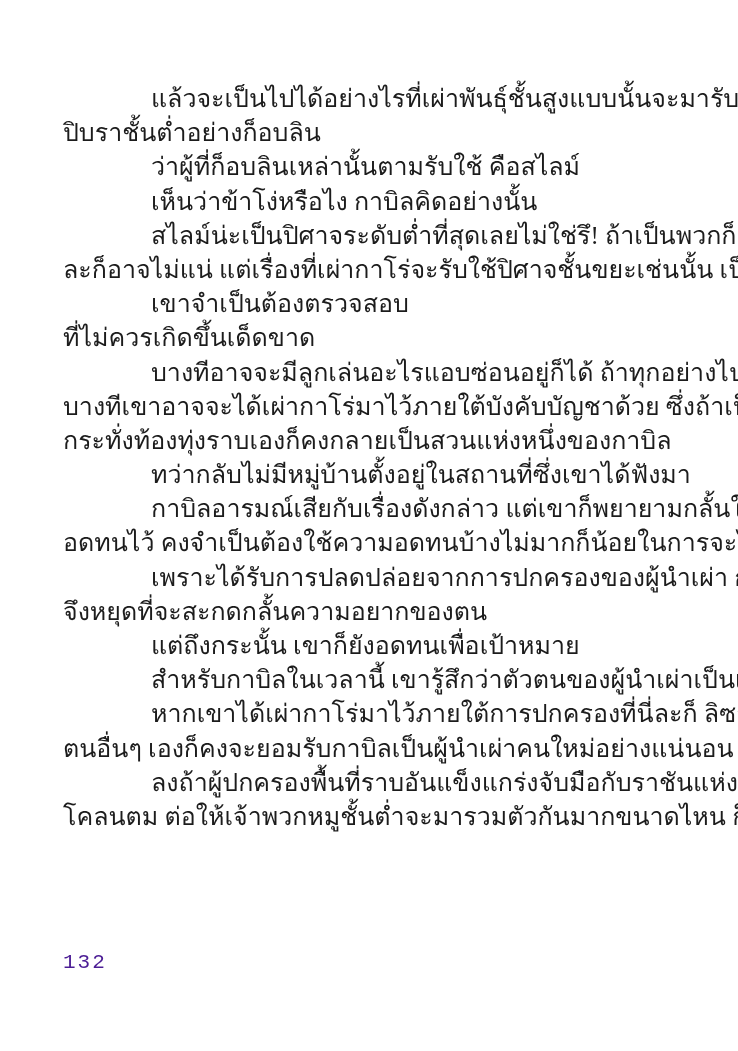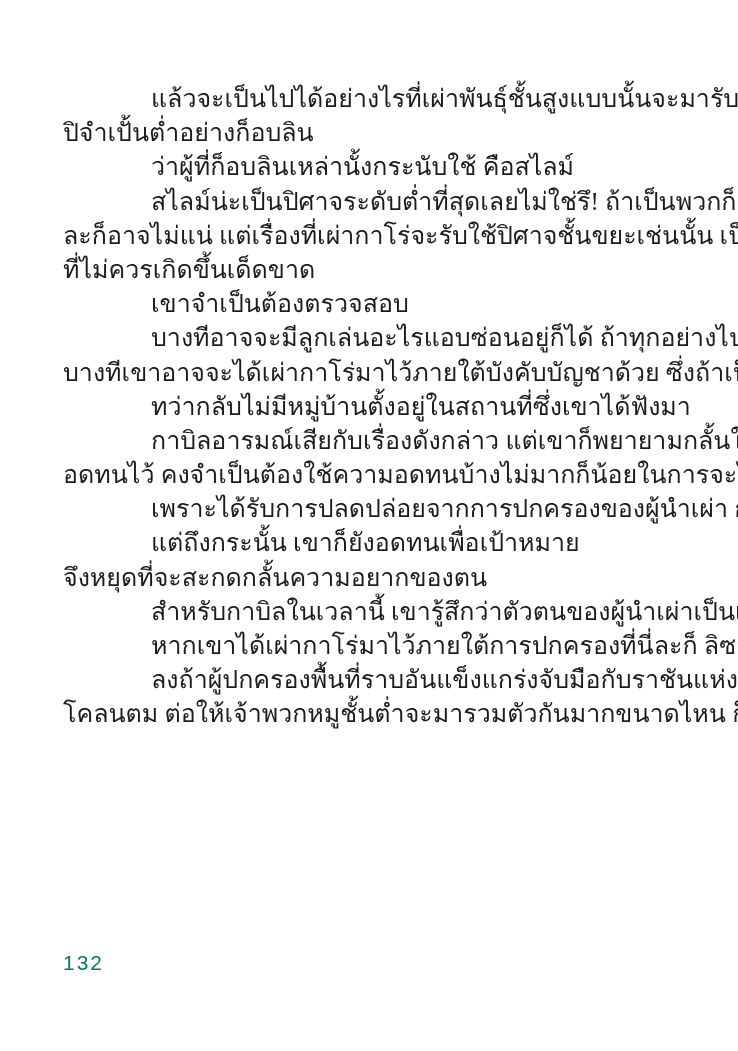--- a/index.html
+++ b/index.html
@@ -30,43 +30,46 @@
   }
   .line.indent {
     padding-left: 88px;
   }
   .page-number {
     position: absolute;
     left: 63px;
     top: 951px;
     font-size: 21px;
     letter-spacing: 2px;
-    color: #0f766e;
-    font-family: Liberation Sans, sans-serif;
+    color: #4c1d95;
+    font-family: Liberation Mono, monospace;
   }
 </style>
 </head>
 <body>
 
 <div class="page">
   <div class="text-block">
     <div class="line indent">แล้วจะเป็นไปได้อย่างไรที่เผ่าพันธุ์ชั้นสูงแบบนั้นจะมารับใช้</div>
-    <div class="line">ปิจำเปั้นต่ำอย่างก็อบลิน</div>
-    <div class="line indent">ว่าผู้ที่ก็อบลินเหล่านั้งกระนับใช้ คือสไลม์</div>
+    <div class="line">ปิบราชั้นต่ำอย่างก็อบลิน</div>
+    <div class="line indent">ว่าผู้ที่ก็อบลินเหล่านั้นตามรับใช้ คือสไลม์</div>
+    <div class="line indent">เห็นว่าข้าโง่หรือไง กาบิลคิดอย่างนั้น</div>
     <div class="line indent">สไลม์น่ะเป็นปิศาจระดับต่ำที่สุดเลยไม่ใช่รึ! ถ้าเป็นพวกก็อบลิน</div>
     <div class="line">ละก็อาจไม่แน่ แต่เรื่องที่เผ่ากาโร่จะรับใช้ปิศาจชั้นขยะเช่นนั้น เป็นเรื่อง</div>
+    <div class="line indent">เขาจำเป็นต้องตรวจสอบ</div>
     <div class="line">ที่ไม่ควรเกิดขึ้นเด็ดขาด</div>
-    <div class="line indent">เขาจำเป็นต้องตรวจสอบ</div>
     <div class="line indent">บางทีอาจจะมีลูกเล่นอะไรแอบซ่อนอยู่ก็ได้ ถ้าทุกอย่างไปได้สวย</div>
     <div class="line">บางทีเขาอาจจะได้เผ่ากาโร่มาไว้ภายใต้บังคับบัญชาด้วย ซึ่งถ้าเป็นเช่นนั้น</div>
+    <div class="line">กระทั่งท้องทุ่งราบเองก็คงกลายเป็นสวนแห่งหนึ่งของกาบิล</div>
     <div class="line indent">ทว่ากลับไม่มีหมู่บ้านตั้งอยู่ในสถานที่ซึ่งเขาได้ฟังมา</div>
     <div class="line indent">กาบิลอารมณ์เสียกับเรื่องดังกล่าว แต่เขาก็พยายามกลั้นใจ</div>
     <div class="line">อดทนไว้ คงจำเป็นต้องใช้ความอดทนบ้างไม่มากก็น้อยในการจะได้</div>
     <div class="line indent">เพราะได้รับการปลดปล่อยจากการปกครองของผู้นำเผ่า กาบิล</div>
+    <div class="line">จึงหยุดที่จะสะกดกลั้นความอยากของตน</div>
     <div class="line indent">แต่ถึงกระนั้น เขาก็ยังอดทนเพื่อเป้าหมาย</div>
-    <div class="line">จึงหยุดที่จะสะกดกลั้นความอยากของตน</div>
     <div class="line indent">สำหรับกาบิลในเวลานี้ เขารู้สึกว่าตัวตนของผู้นำเผ่าเป็นเพียง</div>
     <div class="line indent">หากเขาได้เผ่ากาโร่มาไว้ภายใต้การปกครองที่นี่ละก็ ลิซาร์ดแมน</div>
+    <div class="line">ตนอื่นๆ เองก็คงจะยอมรับกาบิลเป็นผู้นำเผ่าคนใหม่อย่างแน่นอน</div>
     <div class="line indent">ลงถ้าผู้ปกครองพื้นที่ราบอันแข็งแกร่งจับมือกับราชันแห่งเขต</div>
     <div class="line">โคลนตม ต่อให้เจ้าพวกหมูชั้นต่ำจะมารวมตัวกันมากขนาดไหน ก็ไม่จำเป็น</div>
   </div>
   <div class="page-number">132</div>
 </div>
 
 </body></html>

